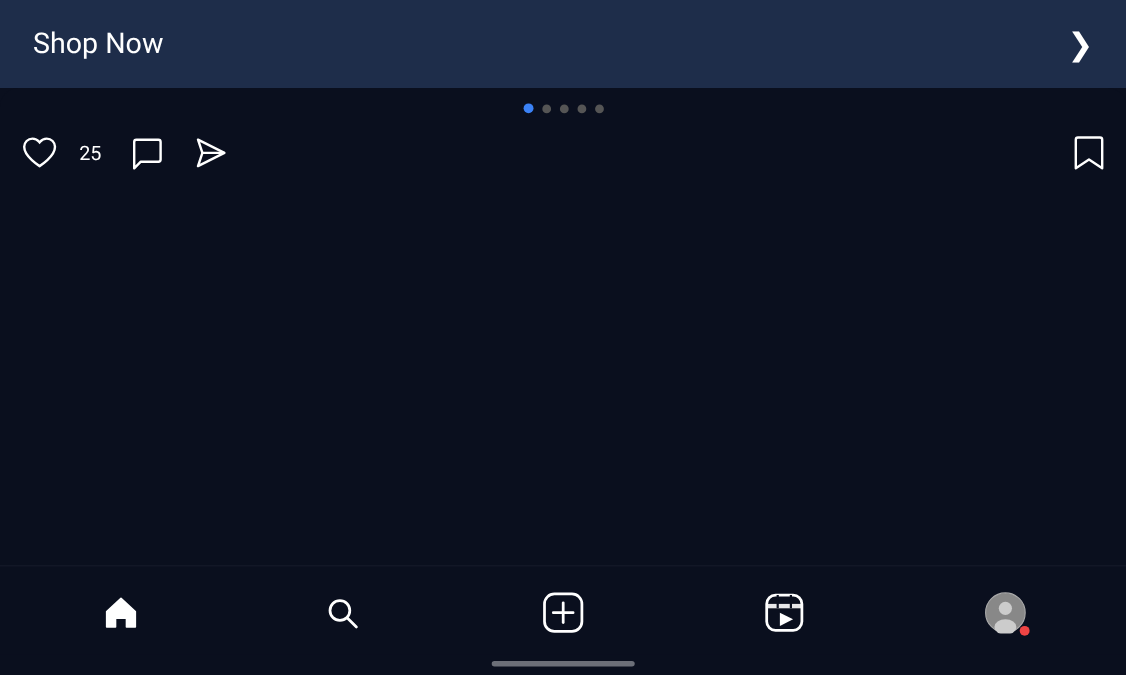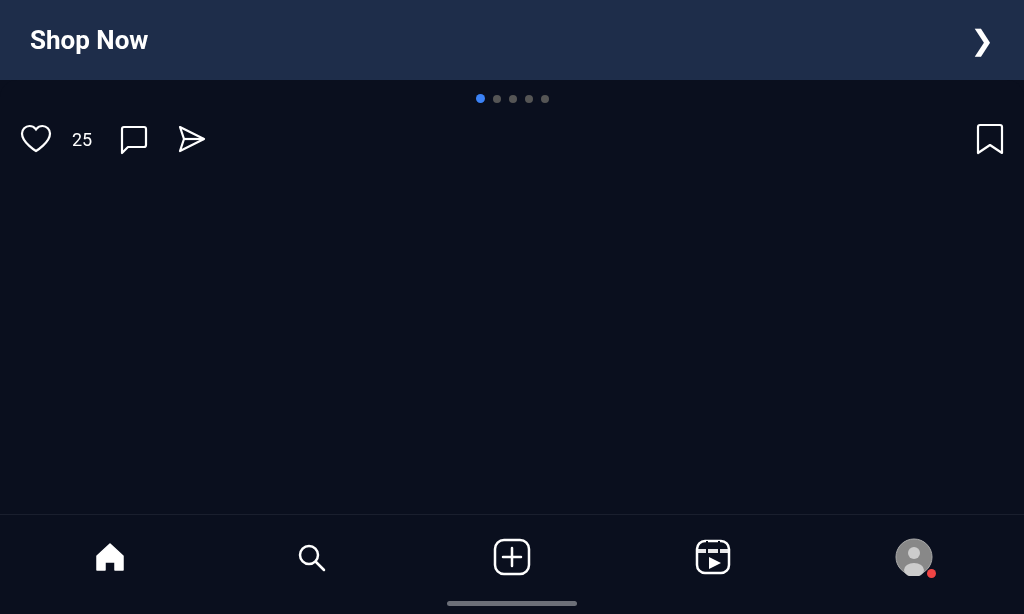--- a/index.html
+++ b/index.html
@@ -20,21 +20,21 @@
       background-color: #1e2d4a;
       display: flex;
       align-items: center;
       justify-content: space-between;
       padding: 18px 30px;
       min-height: 80px;
     }
 
     .shop-now-text {
       font-size: 26px;
-      font-weight: 700;
+      font-weight: 400;
       color: #ffffff;
     }
 
     .chevron-right {
       font-size: 28px;
       font-weight: 300;
       color: #ffffff;
     }
 
     

